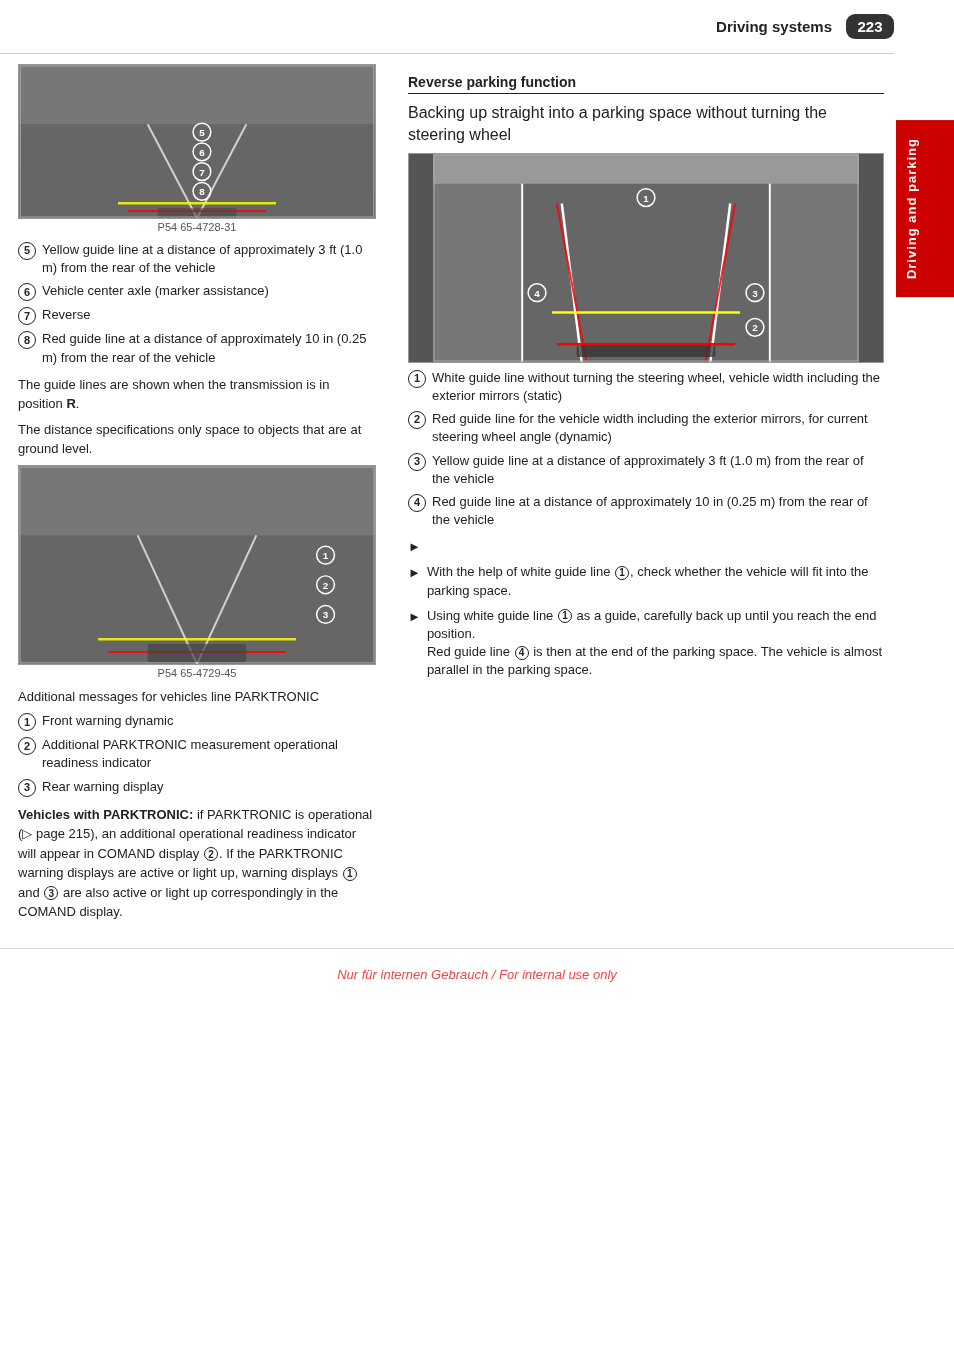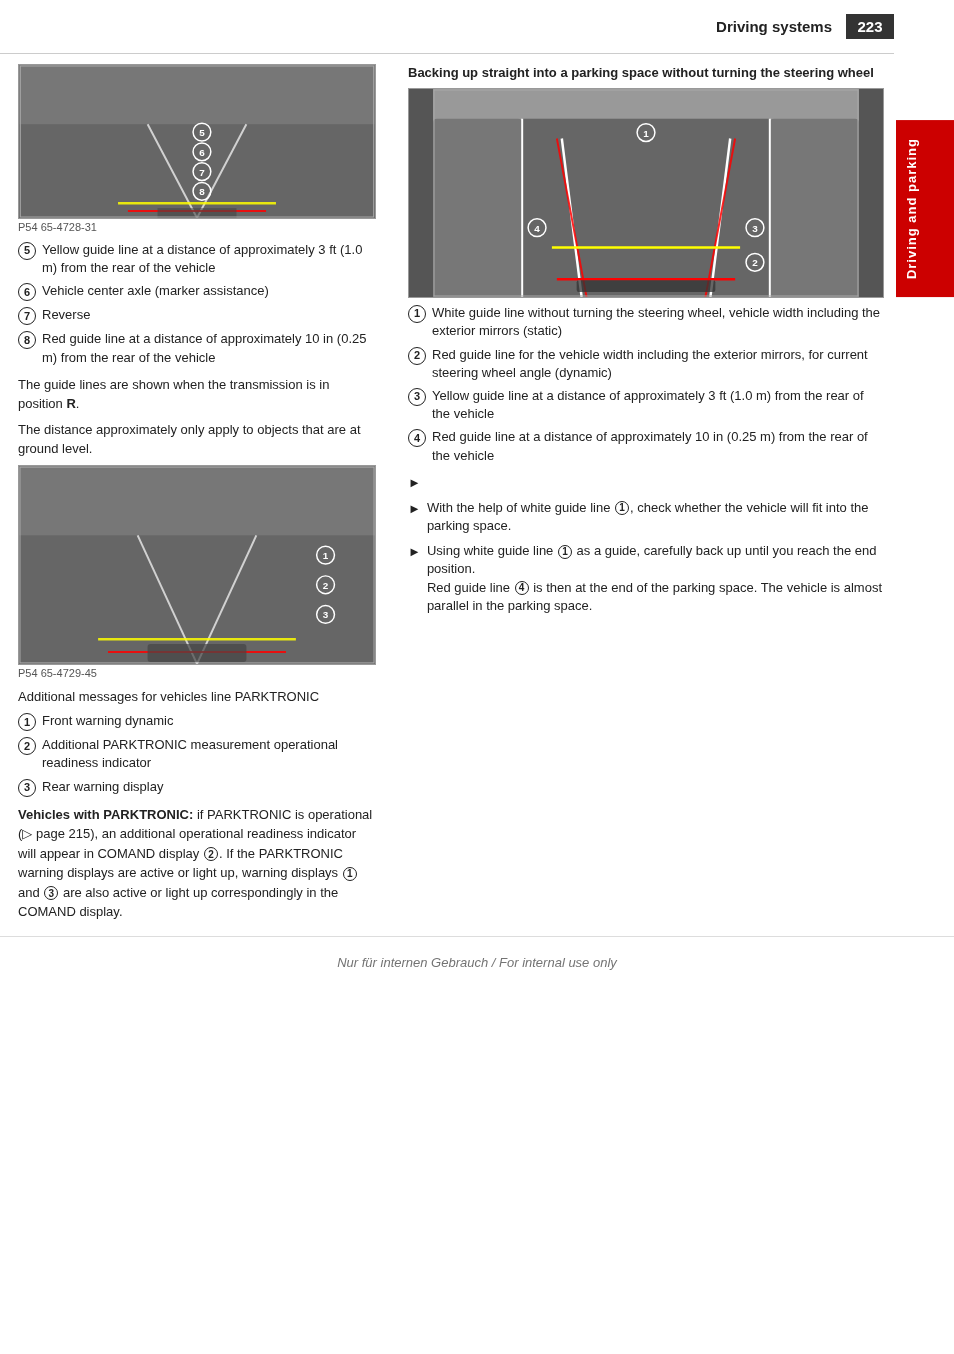--- a/index.html
+++ b/index.html
@@ -32,20 +32,21 @@
       padding-right: 14px;
     }
     .page-number {
       background: #333;
       color: #fff;
       font-weight: bold;
       font-size: 15px;
       padding: 4px 10px;
       min-width: 48px;
       text-align: center;
+      border-radius: 9px;
     }
 
     
     .side-tab {
       position: absolute;
       right: 0;
       top: 120px;
       width: 58px;
       background: #c00;
       color: #fff;
@@ -90,21 +91,21 @@
       position: relative;
       overflow: hidden;
     }
     .doc-image.top-img { height: 155px; margin-bottom: 2px; }
     .doc-image.mid-img { height: 200px; margin-bottom: 2px; }
     .doc-image.right-img { height: 210px; margin-bottom: 2px; }
 
     .img-label {
       font-size: 11px;
       color: #555;
-      text-align: left;
+      text-align: center;
       margin-bottom: 8px;
     }
 
     
     .num-list { list-style: none; margin: 6px 0 8px 0; }
     .num-list li {
       display: flex;
       align-items: flex-start;
       margin-bottom: 5px;
       font-size: 13px;
@@ -145,43 +146,43 @@
     
     .section-title {
       font-weight: bold;
       font-size: 14px;
       border-bottom: 1.5px solid #222;
       padding-bottom: 3px;
       margin-bottom: 8px;
       margin-top: 10px;
     }
     .section-subtitle {
-      font-weight: bold;
-      font-size: 13px;
+      font-weight: normal;
+      font-size: 16px;
       margin-bottom: 6px;
       line-height: 1.4;
     }
 
     p.body-text {
       font-size: 13px;
       line-height: 1.5;
       margin-bottom: 6px;
     }
 
     .bold { font-weight: bold; }
 
     
     .footer-watermark {
       text-align: center;
-      color: #737373;
+      color: #ef4444;
       font-size: 13px;
       font-style: italic;
       padding: 18px 0 8px 0;
       border-top: 1px solid #ddd;
-      margin-top: 8px;
+      margin-top: 20px;
     }
     .cam-bg {
       width: 100%;
       height: 100%;
       background: linear-gradient(180deg, #888 0%, #666 40%, #555 70%, #444 100%);
       position: absolute;
       top: 0; left: 0;
     }
     
     .cam-svg {
@@ -261,21 +262,21 @@
         <span class="num-circle">7</span>
         <span>Reverse</span>
       </li>
       <li>
         <span class="num-circle">8</span>
         <span>Red guide line at a distance of approximately 10 in (0.25 m) from the rear of the vehicle</span>
       </li>
     </ul>
 
     <p class="body-text">The guide lines are shown when the transmission is in position <strong>R</strong>.</p>
-    <p class="body-text">The distance approximately only apply to objects that are at ground level.</p>
+    <p class="body-text">The distance specifications only space to objects that are at ground level.</p>
 
     <div class="doc-image mid-img">
       <div class="cam-bg"></div>
       <svg class="cam-svg" viewBox="0 0 360 200" xmlns="http://www.w3.org/2000/svg">
         <rect width="360" height="200" fill="#777"></rect>
         <rect y="70" width="360" height="130" fill="#666"></rect>
 
         <line x1="180" y1="200" x2="120" y2="70" stroke="#fff" stroke-width="2" opacity="0.7"></line>
         <line x1="180" y1="200" x2="240" y2="70" stroke="#fff" stroke-width="2" opacity="0.7"></line>
 
@@ -311,20 +312,21 @@
         <span>Rear warning display</span>
       </li>
     </ul>
 
     <p class="body-text"><span class="bold">Vehicles with PARKTRONIC:</span> if PARKTRONIC is operational (▷ page 215), an additional operational readiness indicator will appear in COMAND display <span class="inline-circle">2</span>. If the PARKTRONIC warning displays are active or light up, warning displays <span class="inline-circle">1</span> and <span class="inline-circle">3</span> are also active or light up correspondingly in the COMAND display.</p>
 
   </div>
 
   <div class="right-col">
 
+    <div class="section-title">Reverse parking function</div>
     <p class="section-subtitle">Backing up straight into a parking space without turning the steering wheel</p>
 
     <div class="doc-image right-img">
       <svg viewBox="0 0 430 210" width="100%" height="100%" xmlns="http://www.w3.org/2000/svg">
         <rect width="430" height="210" fill="#888"></rect>
 
         <rect width="430" height="80" fill="#aaa" opacity="0.5"></rect>
 
         <rect x="0" y="30" width="90" height="180" fill="#777" rx="4"></rect>
         <rect x="340" y="30" width="90" height="180" fill="#777" rx="4"></rect>

